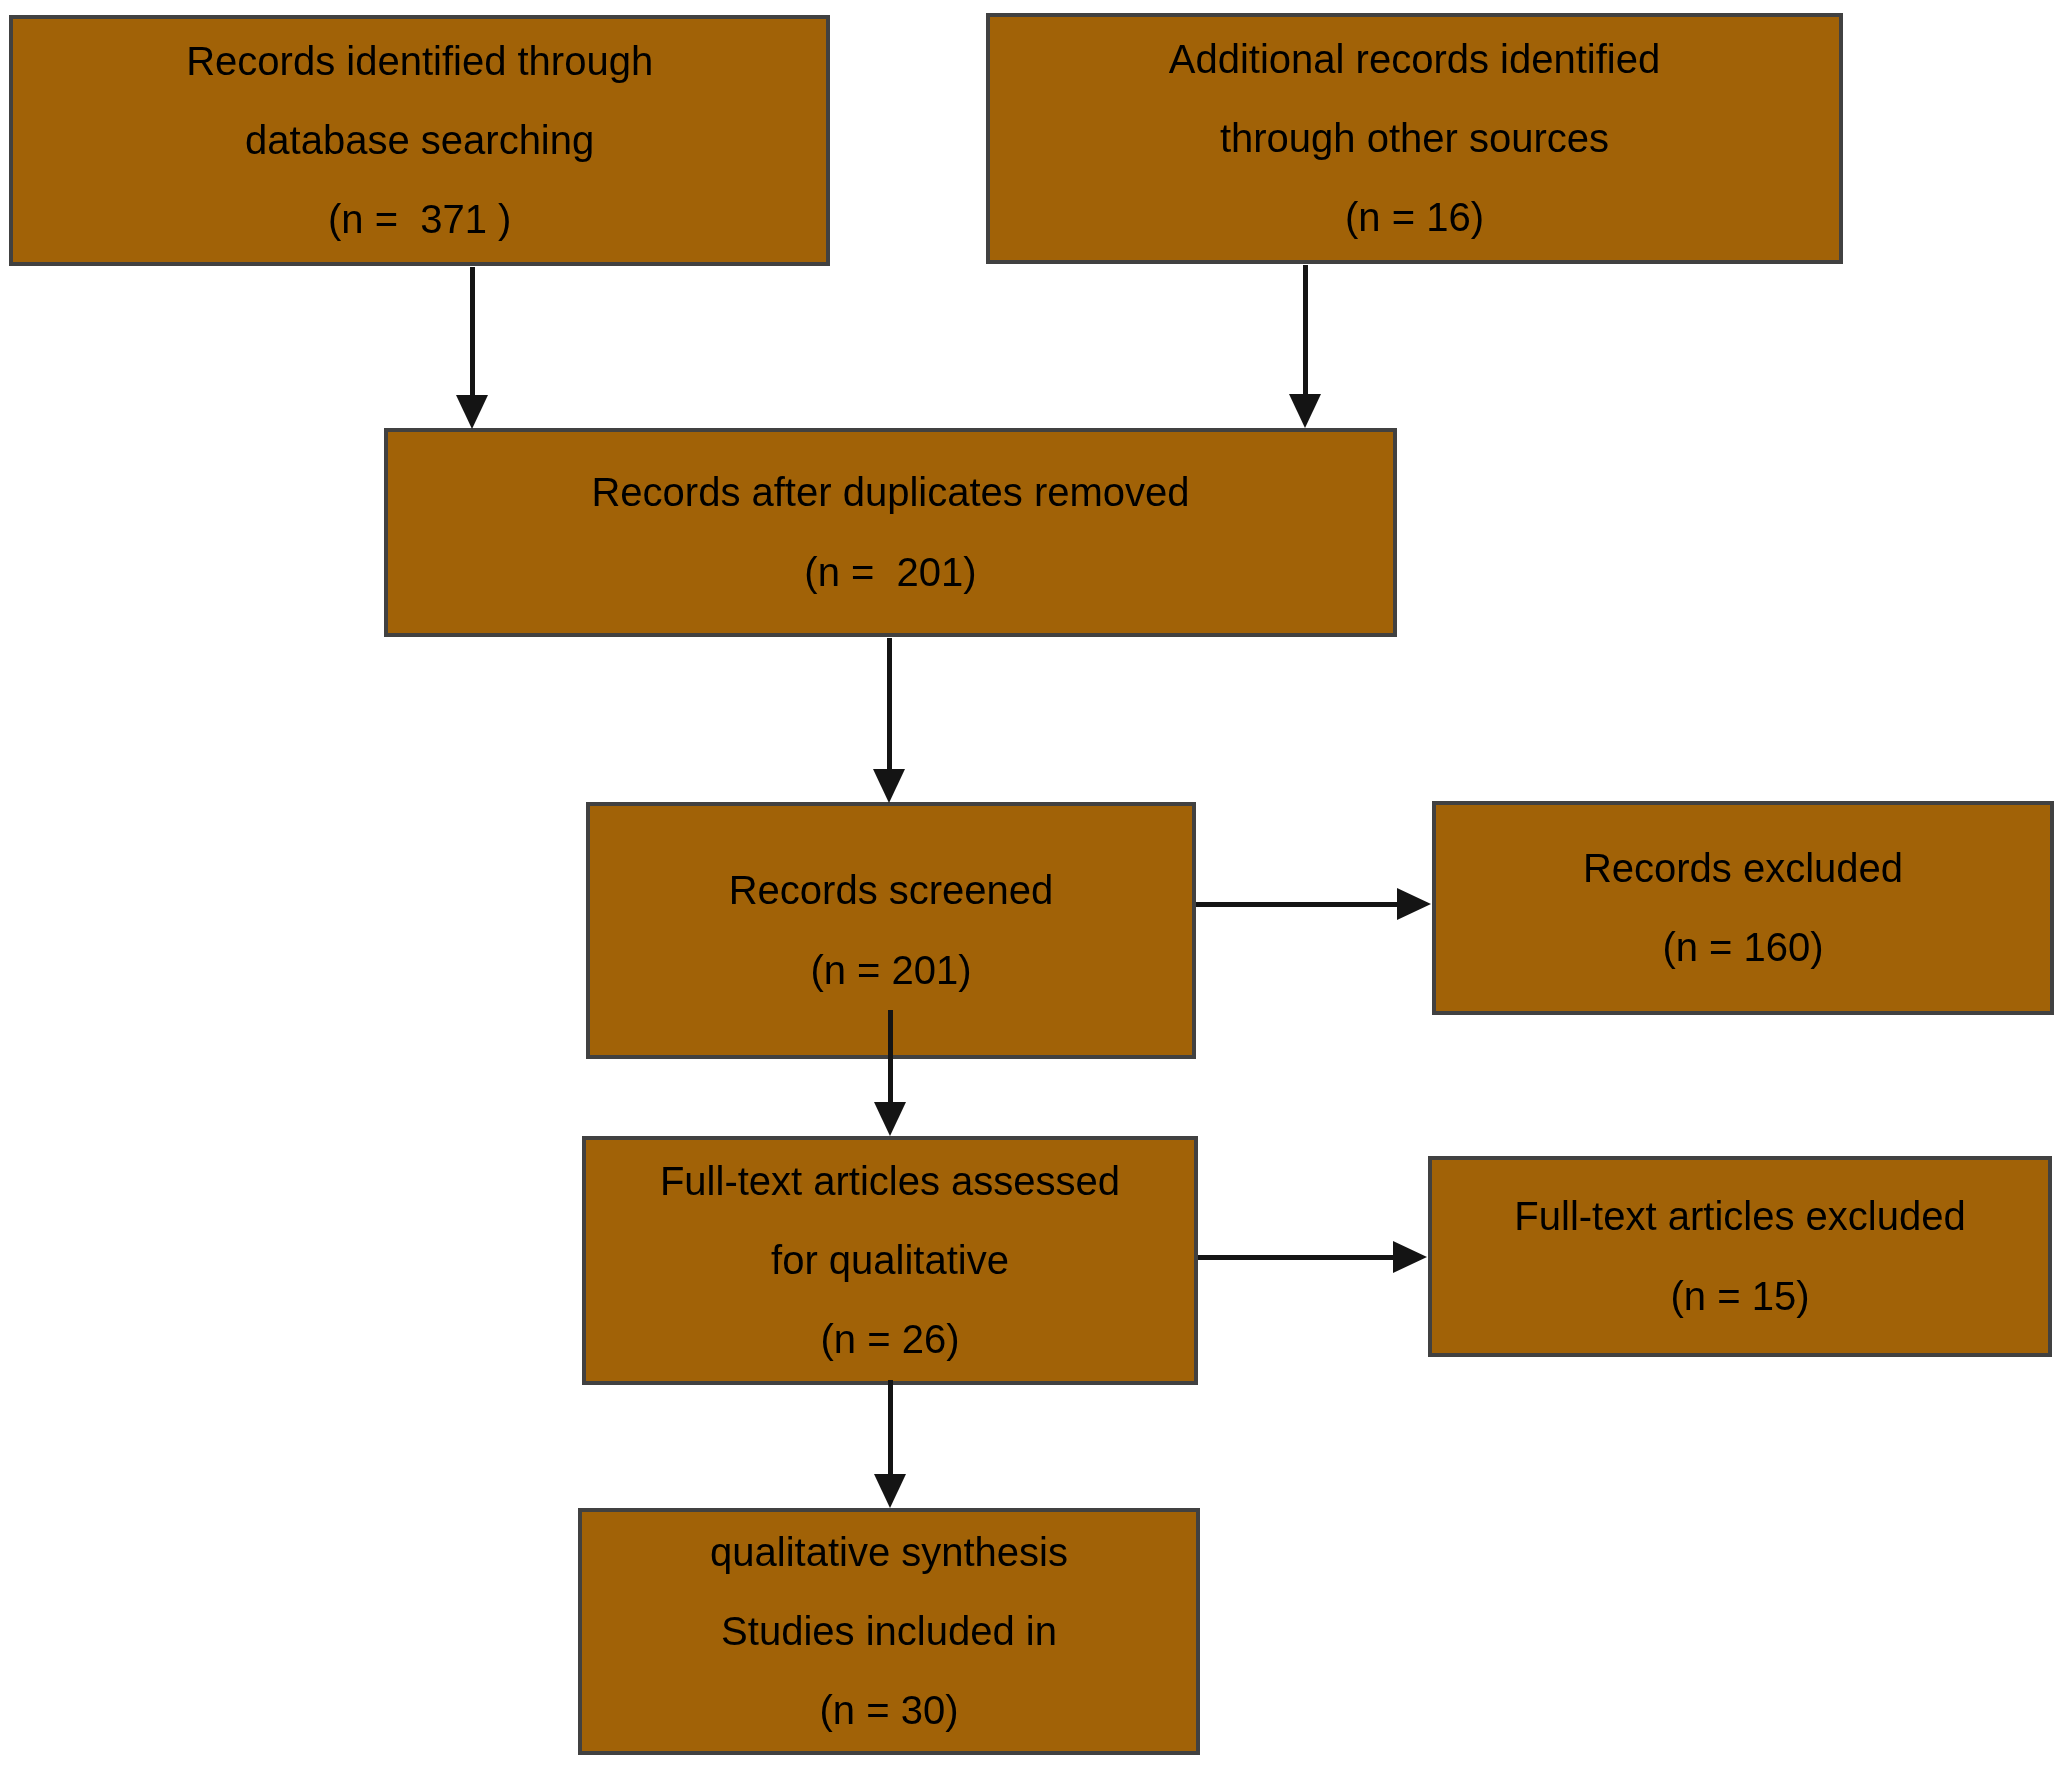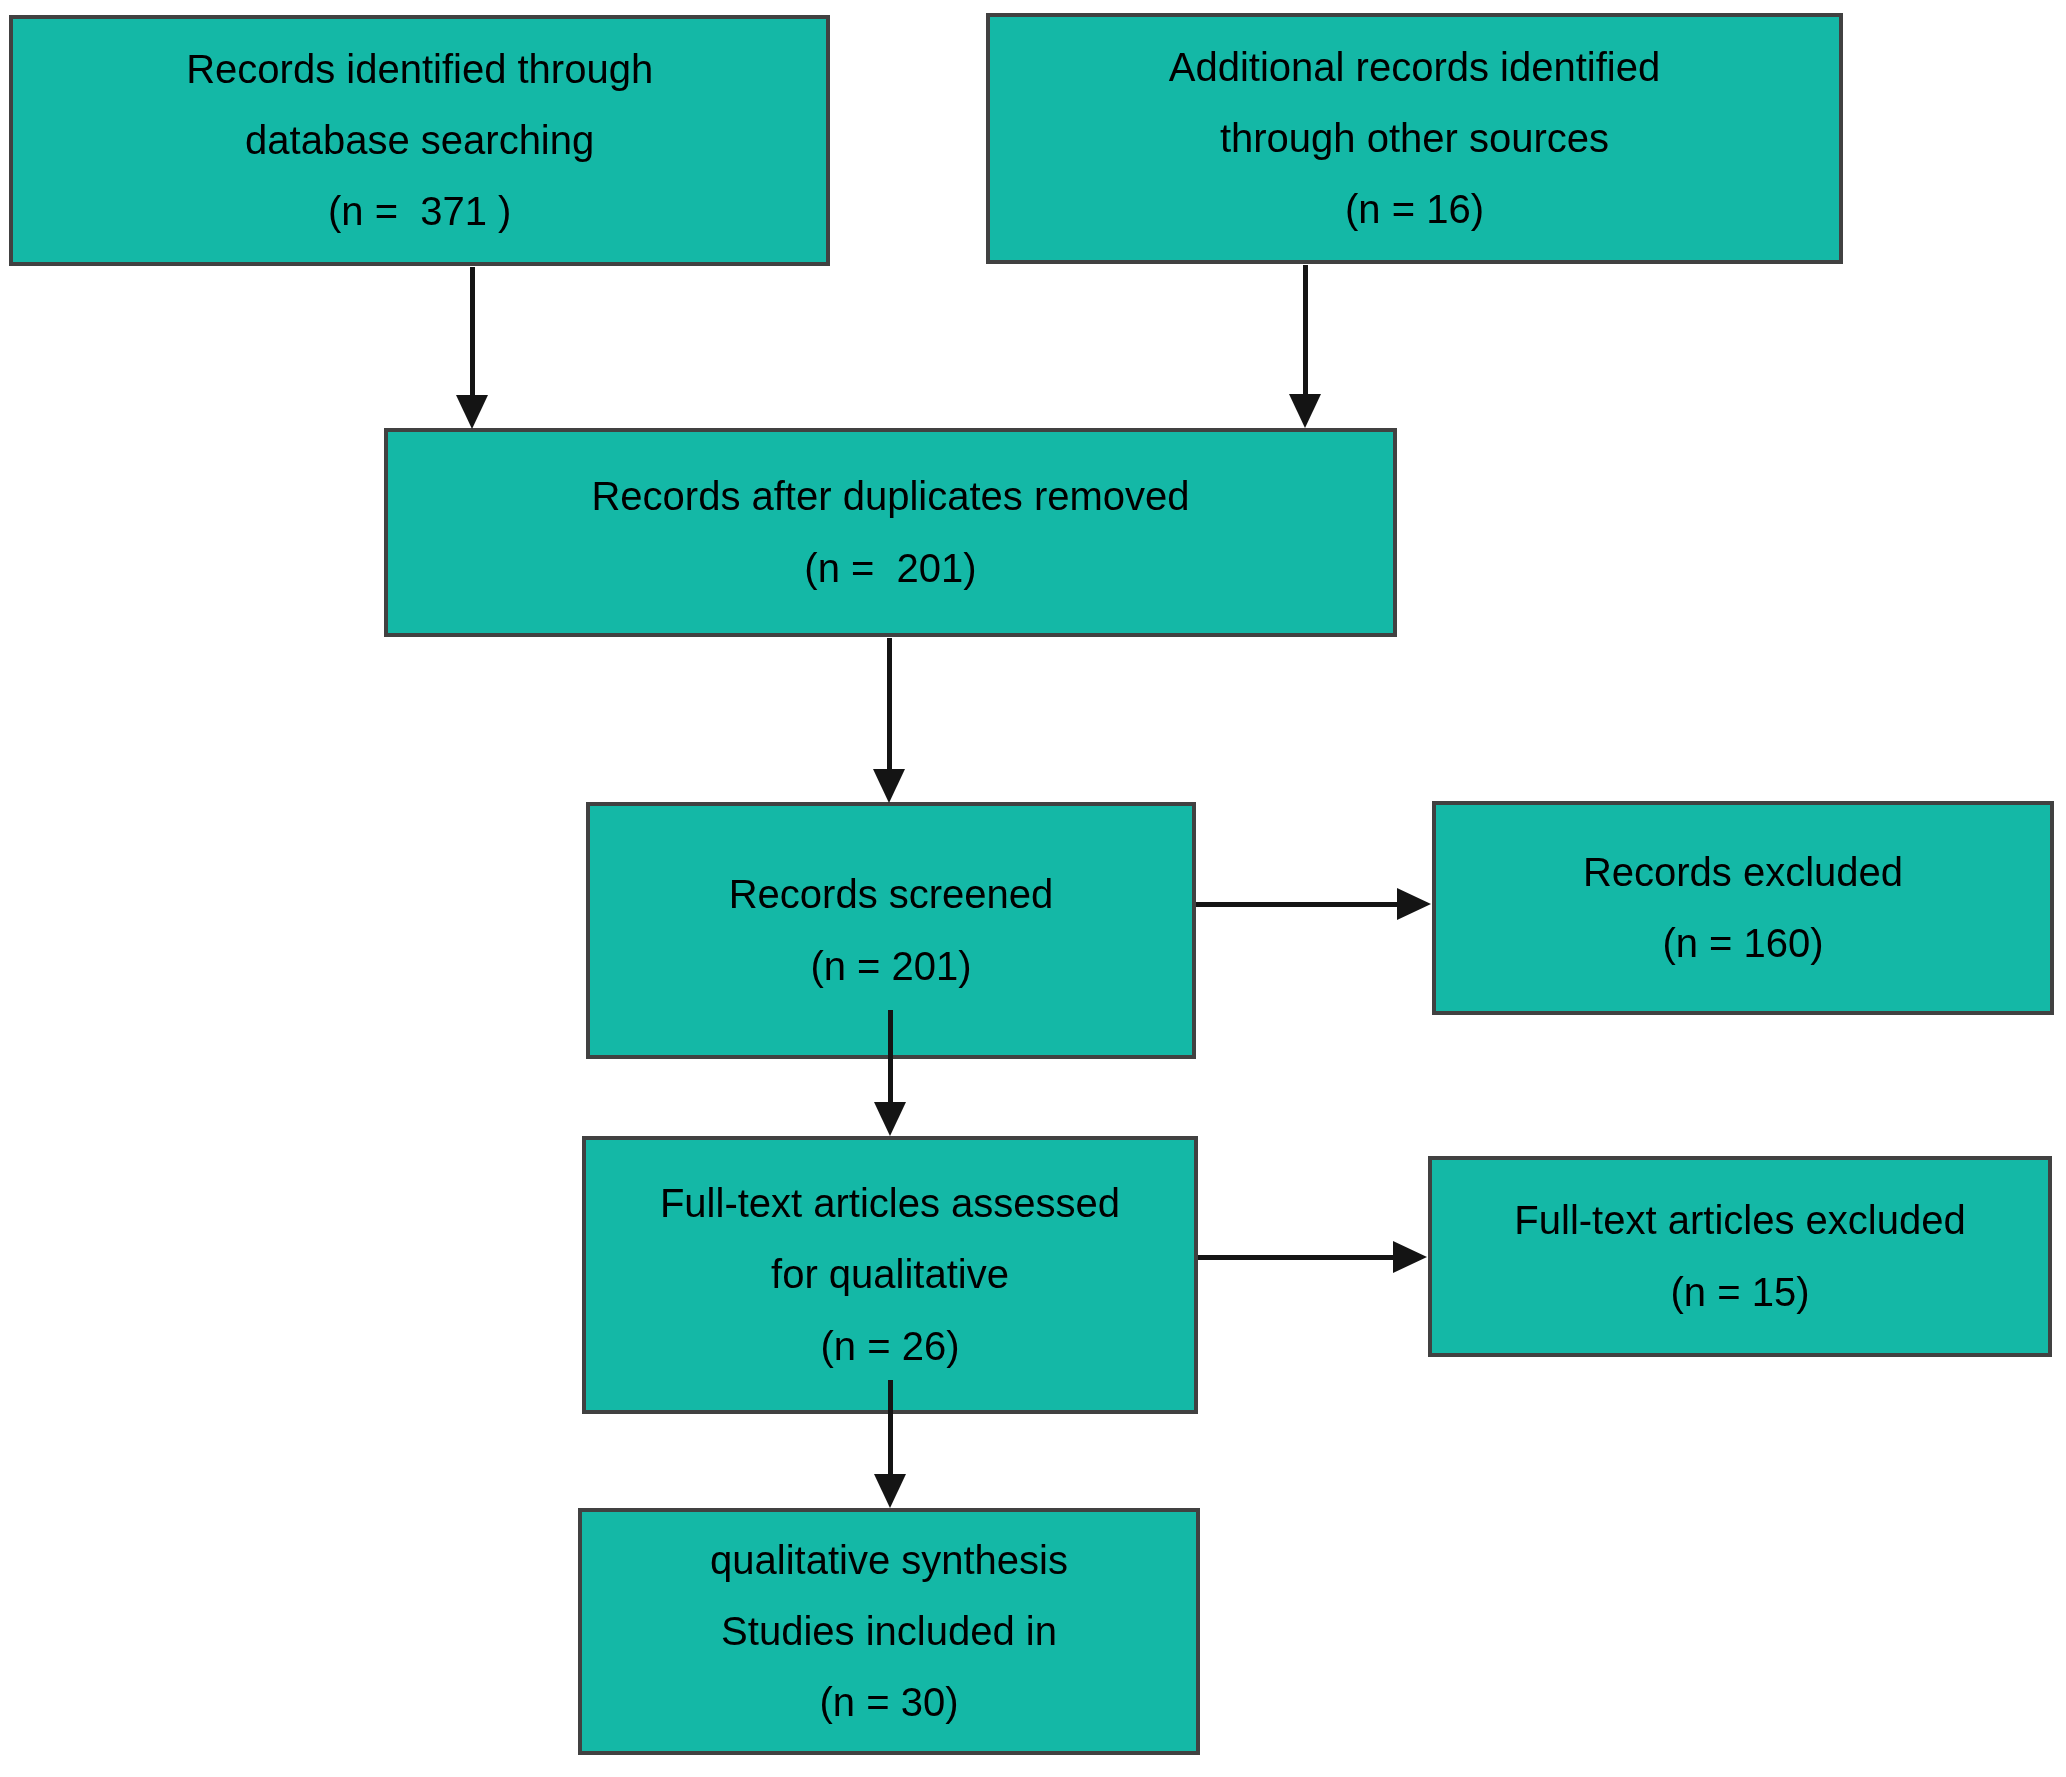--- a/index.html
+++ b/index.html
@@ -12,29 +12,30 @@
     width: 2066px;
     height: 1778px;
     background: #ffffff;
     font-family: "Liberation Sans", sans-serif;
     color: #000000;
   }
   .box {
     position: absolute;
     box-sizing: border-box;
     border: 4.3px solid #414141;
-    background: #14b8a6;
+    background: #a16207;
     display: flex;
     flex-direction: column;
     align-items: center;
     justify-content: center;
     text-align: center;
     font-size: 40px;
     line-height: 1.78;
     font-weight: 400;
+    gap: 8px;
   }
   .line {
     white-space: pre-wrap;
     display: block;
   }
   
   .varrow {
     position: absolute;
     width: 4.9px;
     background: #141414;
@@ -67,21 +68,21 @@
     border-bottom: 16px solid transparent;
     border-left: 34px solid #141414;
   }
 
   
   #box-identified-db   { left: 9.2px;   top: 15.3px;   width: 821px; height: 251px; }
   #box-other-sources   { left: 986px; top: 13.4px;   width: 857px; height: 251px; }
   #box-duplicates      { left: 384px;  top: 428px;  width: 1013px; height: 209px; }
   #box-screened        { left: 586px;  top: 802px; width: 610px; height: 257px; }
   #box-excluded        { left: 1432px; top: 801px; width: 622px; height: 214px; }
-  #box-fulltext        { left: 582px;  top: 1136px; width: 616px; height: 278px; }
+  #box-fulltext        { left: 582px;  top: 1136px; width: 616px; height: 249px; }
   #box-ft-excluded     { left: 1428px; top: 1156px; width: 624px; height: 201px; }
   #box-included        { left: 578px;  top: 1508px; width: 622px; height: 247px; }
 
   
   #arrow-db-to-dup        { left: 470px;  top: 267px;  height: 128px; }
   #arrow-other-to-dup     { left: 1303px; top: 265px;  height: 129px; }
   #arrow-dup-to-screened  { left: 887px; top: 638px; height: 131px; }
   #arrow-screened-to-ft   { left: 888px; top: 1010px; height: 92px; }
   #arrow-ft-to-included   { left: 888px; top: 1380px; height: 94px; }
   #arrow-screened-to-excl { left: 1196px; top: 902px; width: 201px; }

